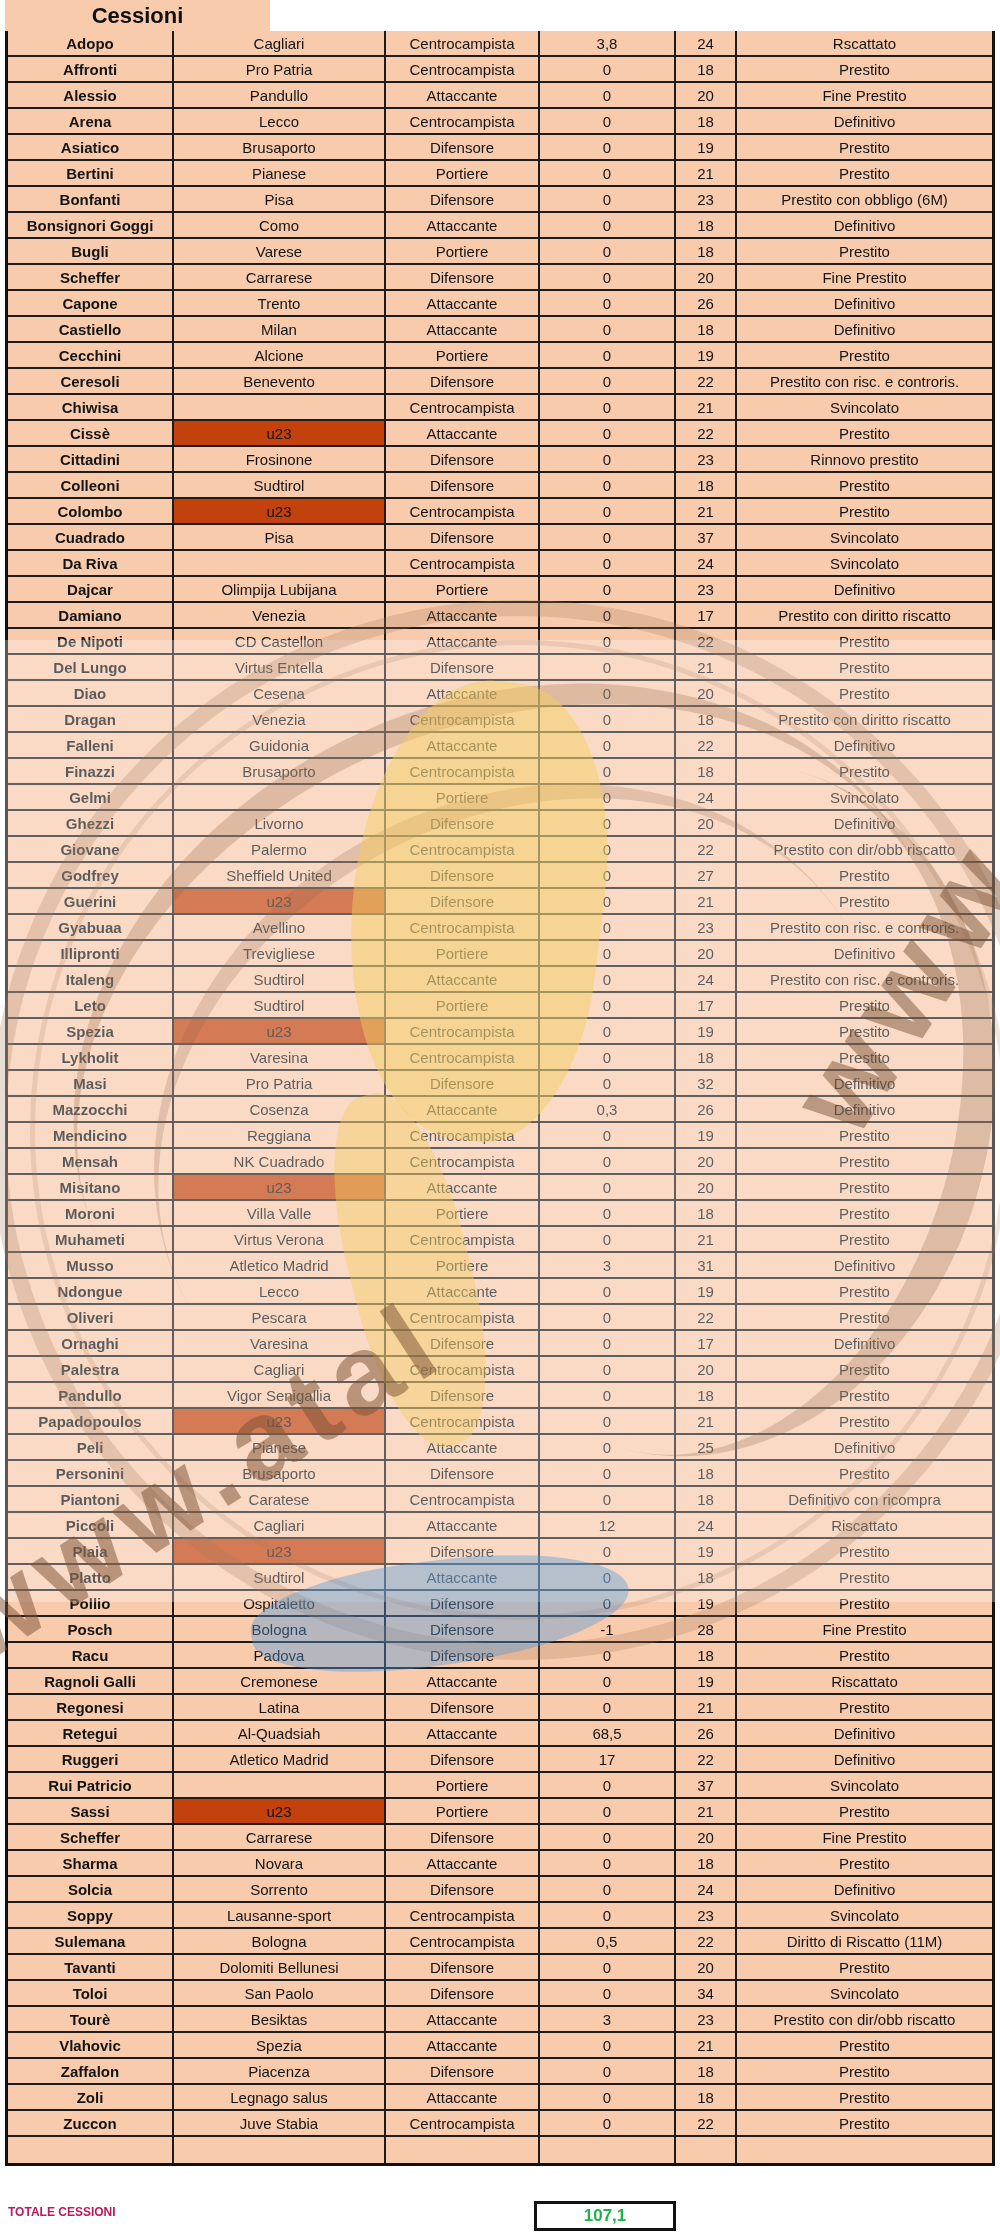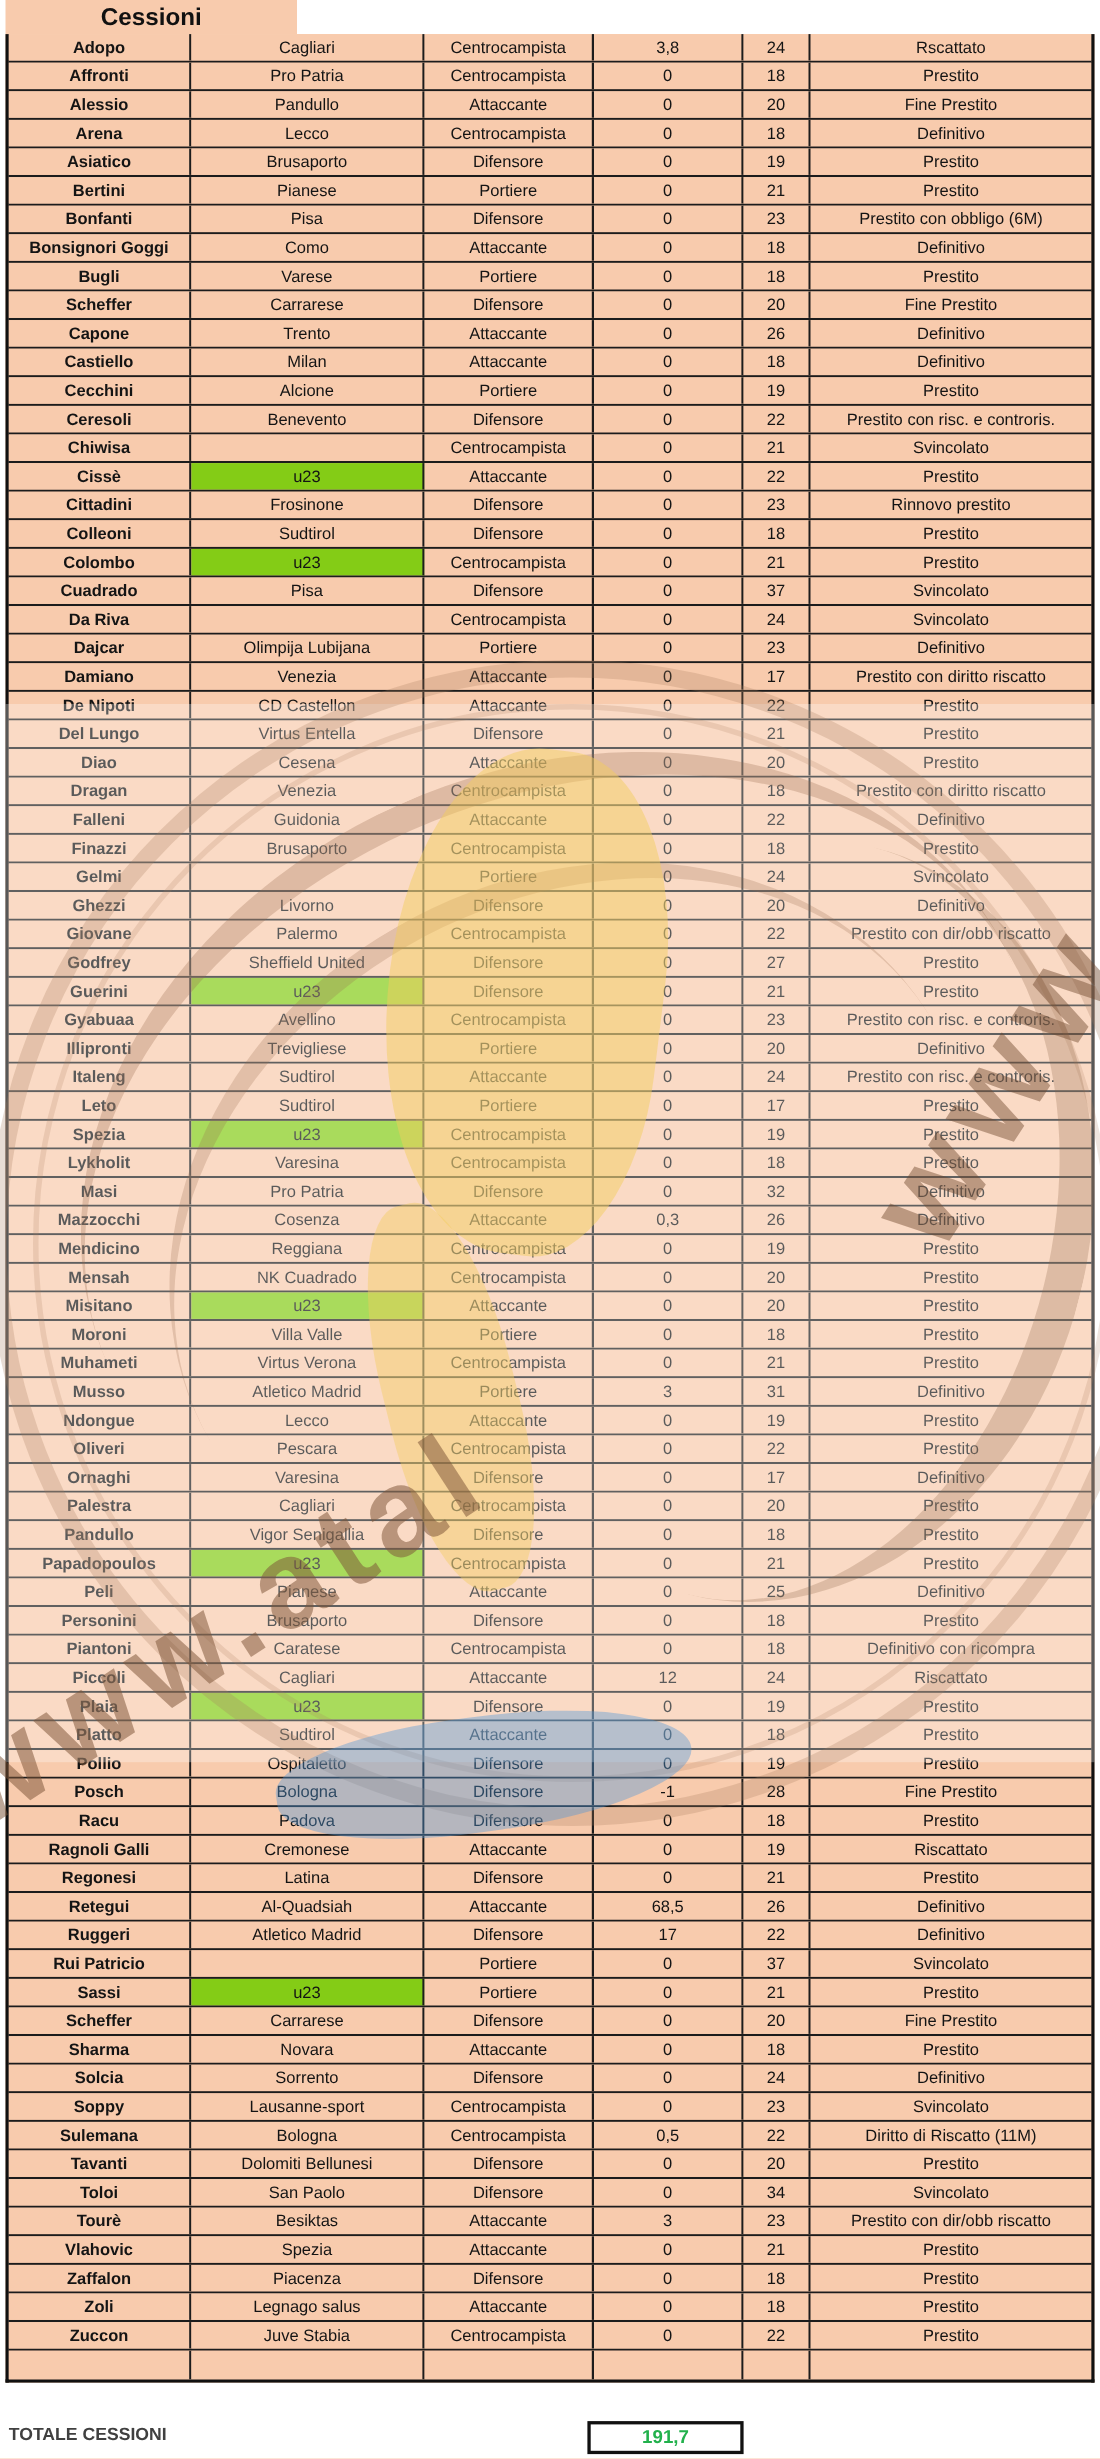--- a/index.html
+++ b/index.html
@@ -37,25 +37,25 @@
   .row { height:26px; border-bottom:2px solid #1c1c1c; }
   .row:last-child { border-bottom:none; }
   .cell {
     display:flex; align-items:center; justify-content:center;
     font-size:15px; color:#141414; box-sizing:border-box;
     border-right:2px solid #1c1c1c; background:#F8CBAD;
     white-space:nowrap; overflow:hidden; padding:0 2px;
   }
   .cell:last-child { border-right:none; }
   .cell.nome { font-weight:bold; }
-  .cell.u23 { background:#84cc16; }
+  .cell.u23 { background:#c2410c; }
 
   
   .footer-label { position:absolute; left:8px; top:2205px;
-    font-size:16px; font-weight:bold; color:#404040; }
+    font-size:12px; font-weight:bold; color:#be185d; }
   .total-box { position:absolute; left:534px; top:2201px; width:142px; height:30px;
     background:#ffffff; border:3px solid #111; box-sizing:border-box;
     display:flex; align-items:center; justify-content:center; }
   .total-box span { color:#22B14C; font-weight:bold; font-size:17px; }
 
   
   .wm { position:absolute; left:0; top:0; width:1000px; height:2235px;
     pointer-events:none; z-index:5; overflow:hidden; }
   .wm-veil { position:absolute; left:5px; top:640px; width:990px; height:962px;
     background:rgba(255,255,255,0.30); }
@@ -753,21 +753,21 @@
         <div class="cell ruolo"></div>
         <div class="cell prezzo"></div>
         <div class="cell eta"></div>
         <div class="cell contratto"></div>
       </div>
     </div>
 </div>
 
 <div class="footer-label">TOTALE CESSIONI</div>
 <div class="total-box">
-  <span>191,7</span>
+  <span>107,1</span>
 </div>
 
 <div class="wm">
   <div class="wm-veil"></div>
   <div class="wm-circle"></div>
   <div class="wm-circle2"></div>
   <div class="wm-swoosh1"></div>
   <div class="wm-swoosh2"></div>
   <div class="wm-swoosh3"></div>
   <div class="wm-yellow1"></div>

